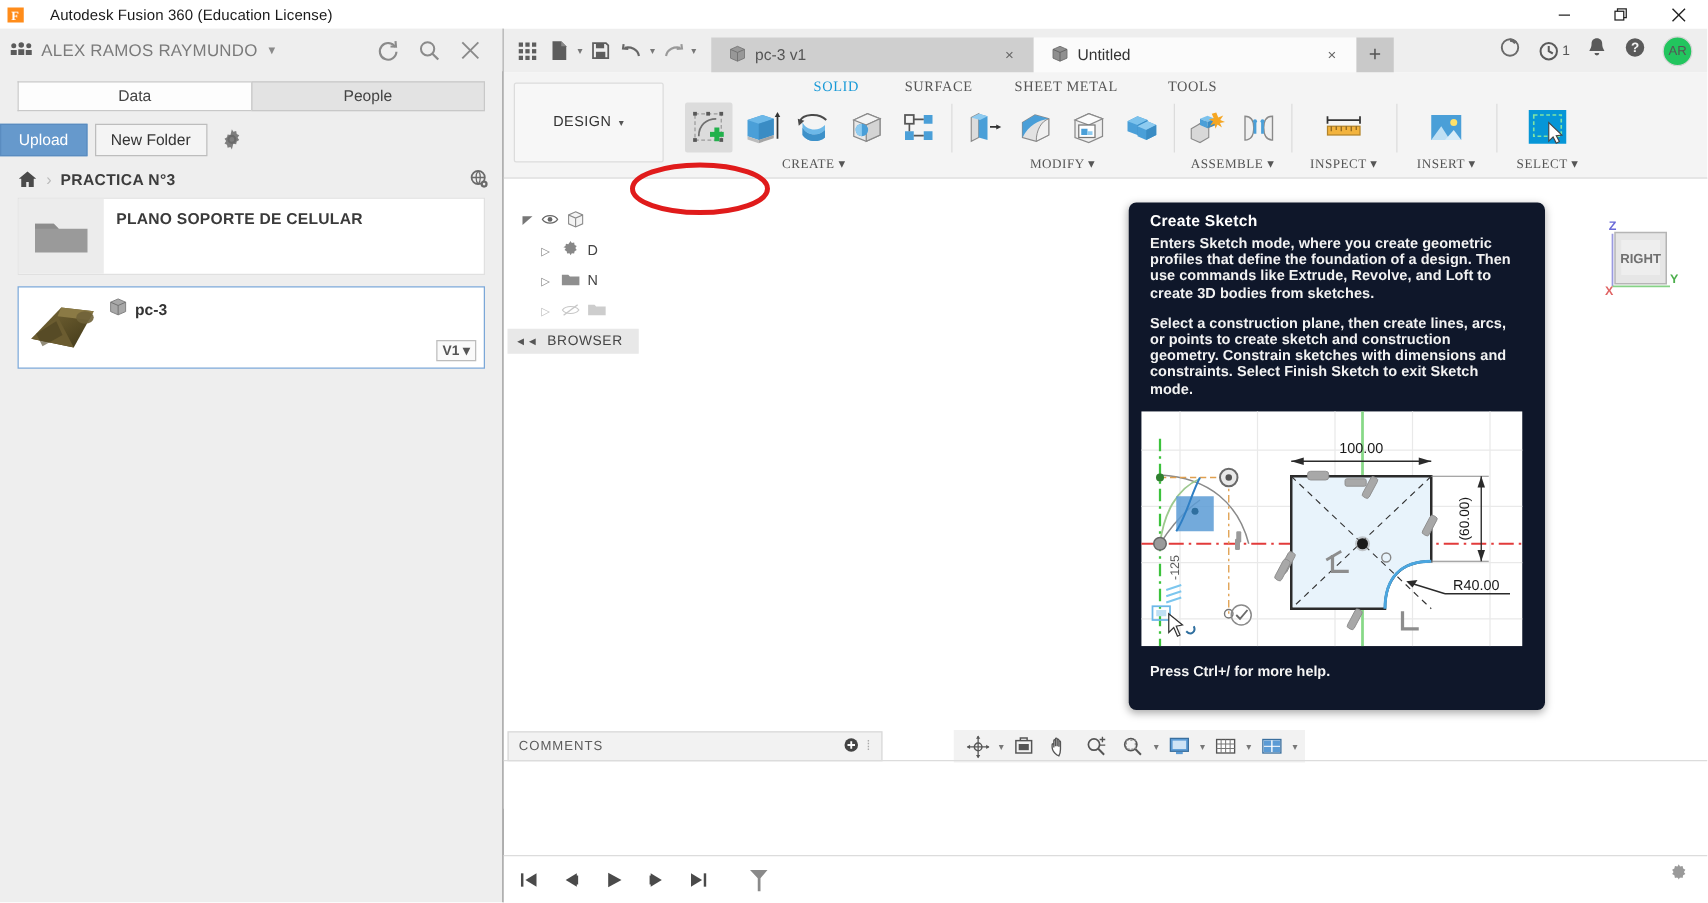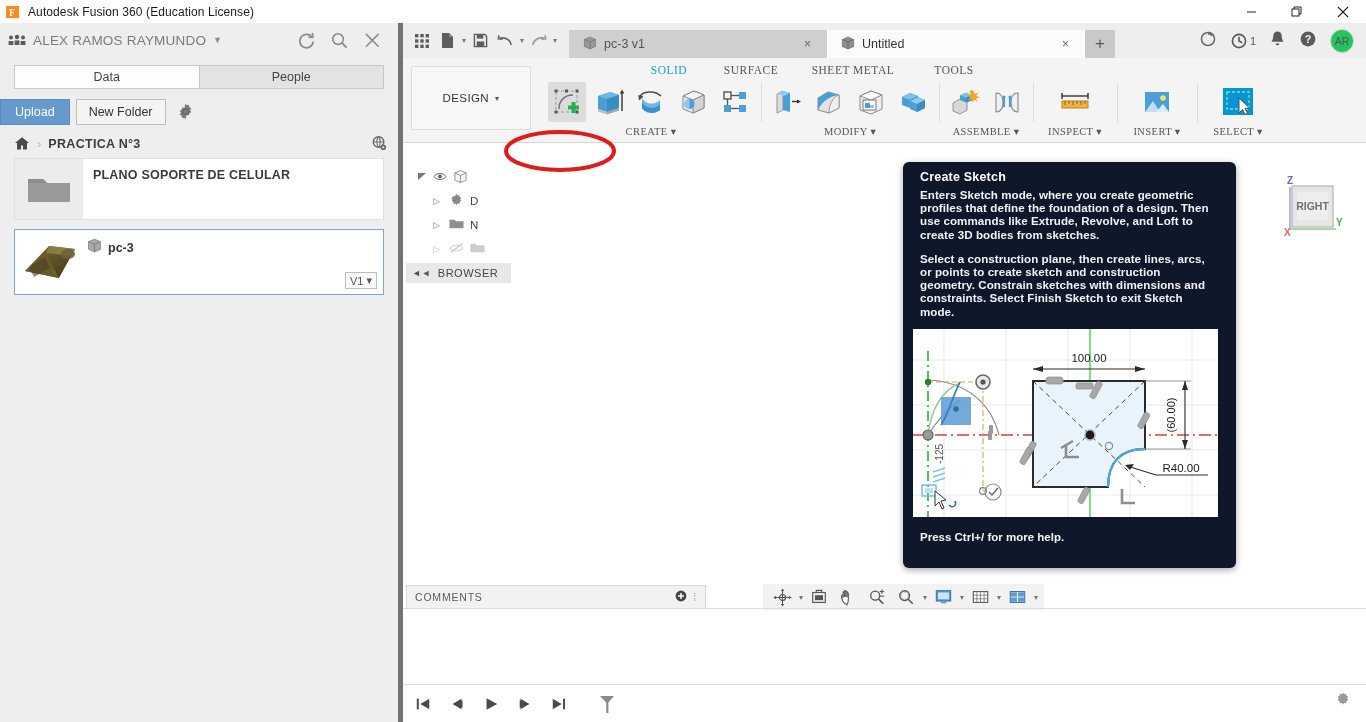--- a/index.html
+++ b/index.html
@@ -13,31 +13,31 @@
   
   .titlebar {
     position: absolute; top: 0; left: 0; width: 1366px; height: 23px;
     background: #ffffff; display: flex; align-items: center;
   }
   .titlebar .logo {
     width: 18px; height: 14px; margin-left: 5px; margin-right: 5px;
     position: relative;
   }
   .titlebar .logo svg { display:block; }
-  .titlebar .apptitle { font-size: 12px; color: #1a1a1a; letter-spacing: .1px; }
+  .titlebar .apptitle { font-size: 12px; color: #1a1a1a; letter-spacing: .1px; margin-left: 12px; }
   .winbtns { margin-left: auto; display: flex; height: 23px; }
   .winbtn {
     width: 46px; height: 23px; display: flex; align-items: center;
     justify-content: center; color: #222; font-size: 12px;
   }
 
   
   .leftpanel {
     position: absolute; top: 23px; left: 0; width: 403px; height: 699px;
-    background: #eeeeee; border-right: 5px solid #737373;
+    background: #eeeeee; border-right: 1px solid #737373;
   }
   .lp-header {
     height: 34px; display: flex; align-items: center; padding: 0 8px;
     background: #eeeeee;
   }
   .lp-peopleicon { width: 18px; height: 14px; margin-right: 7px; }
   .lp-username {
     font-size: 13.5px; color: #7a7a7a; letter-spacing: .2px; flex: 0 0 auto;
   }
   .lp-caret { margin-left: 7px; color: #8a8a8a; font-size: 9px; }
@@ -90,21 +90,21 @@
     cursor: pointer; position: relative;
   }
   .file-thumb { width: 72px; display: flex; align-items: center; justify-content: center; }
   .file-meta { padding: 8px 8px 0 0; flex: 1; }
   .file-title { display: flex; align-items: center; gap: 6px; }
   .file-title .fname { font-size: 12.5px; font-weight: 700; color: #333; }
   .file-time { font-size: 12px; color: #6b6b6b; margin-top: 4px; }
   .ver-badge {
     position: absolute; right: 6px; bottom: 5px; border: 1px solid #bdbdbd;
     background: #fafafa; font-size: 11px; color: #555; padding: 1px 4px;
-    display: flex; align-items: center; gap: 3px; cursor: pointer;
+    display: flex; align-items: center; gap: 3px; cursor: pointer; font-weight: bold;
   }
 
   
   .main {
     position: absolute; top: 23px; left: 403px; width: 963px; height: 699px;
     background: #ffffff;
   }
 
   
   .qabar {

